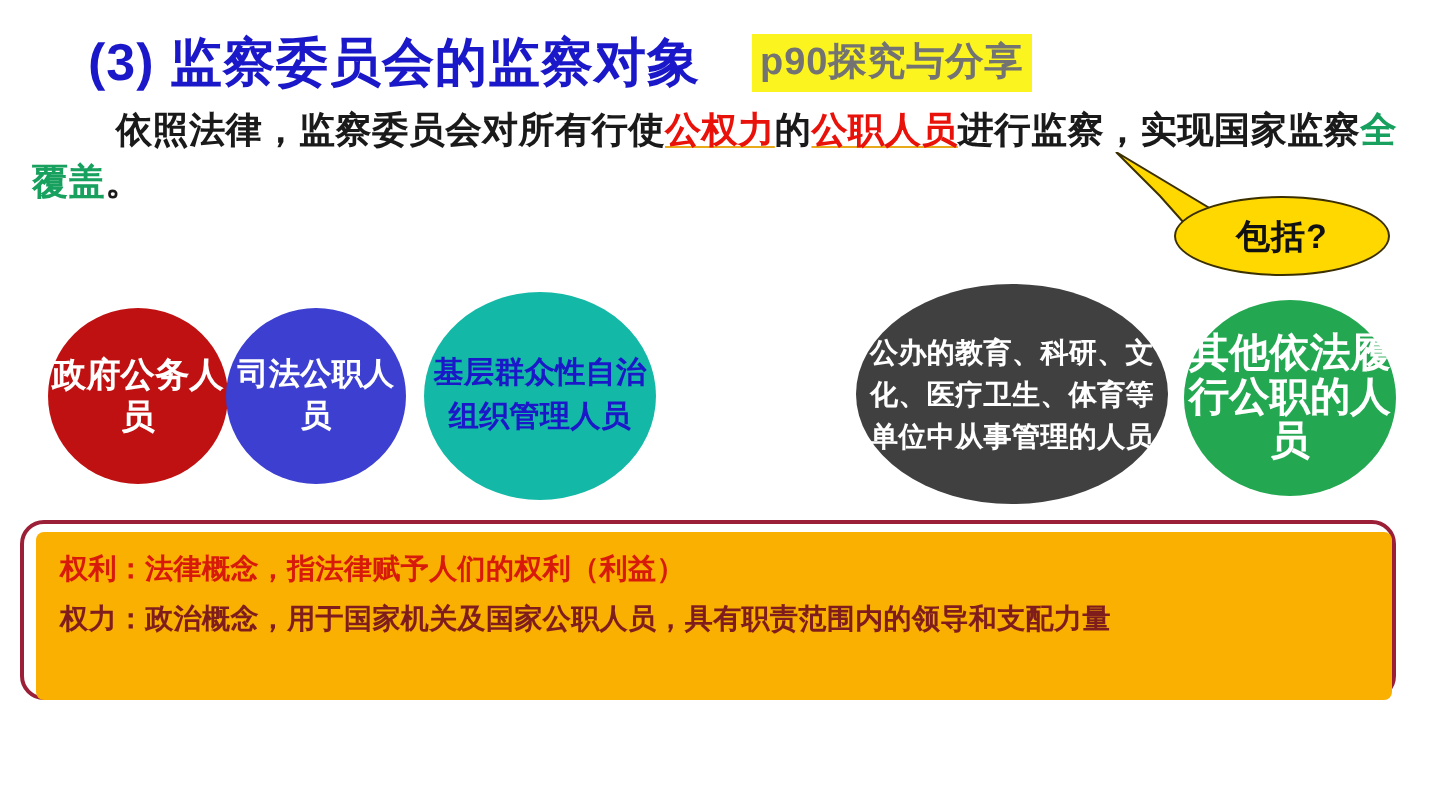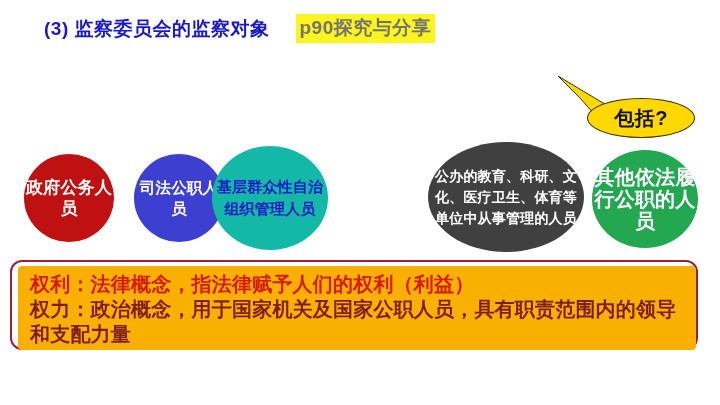--- a/index.html
+++ b/index.html
@@ -9,21 +9,21 @@
     position:relative;
   }
   .slide{position:absolute;inset:0;}
 
   
   .title-row{
     position:absolute;left:44px;top:14px;
     display:flex;align-items:center;gap:26px;white-space:nowrap;
   }
   .title-main{
-    font-size:19px;font-weight:bold;color:#1a18c8;letter-spacing:0.5px;
+    font-size:26px;font-weight:bold;color:#1a18c8;letter-spacing:0.5px;
   }
   .title-hl{
     font-size:19px;font-weight:bold;color:#737373;
     background:#fbf41e;padding:1px 4px 2px 4px;letter-spacing:0.5px;
   }
 
   
   .para{
     position:absolute;left:16px;top:52px;width:690px;
     font-size:18px;font-weight:bold;color:#1a1a1a;line-height:26px;
@@ -37,38 +37,38 @@
   .callout-tail{
     position:absolute;left:556px;top:76px;width:70px;height:40px;
     pointer-events:none;
   }
   .callout{
     position:absolute;left:587px;top:98px;width:106px;height:38px;
     background:#ffd800;border:1.5px solid #3c3000;border-radius:50%/50%;
     display:flex;align-items:center;justify-content:center;
   }
   .callout span{
-    font-size:20px;font-weight:bold;color:#111;letter-spacing:0.5px;
+    font-size:17px;font-weight:bold;color:#111;letter-spacing:0.5px;
   }
 
   
   .ovals{
     position:absolute;left:0;top:140px;width:720px;height:112px;
   }
   .oval{
     position:absolute;border-radius:50%;
     display:flex;align-items:center;justify-content:center;
     text-align:center;box-sizing:border-box;
   }
   .oval span{
     display:block;font-weight:bold;letter-spacing:0.2px;
   }
   .ov-1{left:24px;top:14px;width:90px;height:88px;background:#bf1111;}
   .ov-1 span{color:#ffffff;font-size:17px;line-height:21px;}
-  .ov-2{left:134px;top:14px;width:90px;height:88px;background:#3c3fd0;justify-content:flex-end;}
+  .ov-2{left:113px;top:14px;width:90px;height:88px;background:#3c3fd0;justify-content:flex-end;}
   .ov-2 span{color:#ffffff;font-size:15.5px;line-height:21px;}
   .ov-3{left:212px;top:6px;width:116px;height:104px;background:#14b8a6;}
   .ov-3 span{color:#1a18c8;font-size:15px;line-height:22px;}
   .ov-4{left:336px;top:10px;width:86px;height:96px;background:#e2670f;}
   .ov-4 span{color:#ffffff;font-size:15.5px;line-height:22px;}
   .ov-5{left:428px;top:2px;width:156px;height:110px;background:#404040;}
   .ov-5 span{color:#ffffff;font-size:14px;line-height:21px;}
   .ov-6{left:592px;top:10px;width:106px;height:98px;background:#23a750;}
   .ov-6 span{color:#ffffff;font-size:20px;line-height:22px;}
 
@@ -76,35 +76,38 @@
   .defbox-outline{
     position:absolute;left:10px;top:260px;width:688px;height:90px;
     border:2px solid #9c1f38;border-radius:12px;box-sizing:border-box;
   }
   .defbox{
     position:absolute;left:18px;top:266px;width:678px;height:84px;
     background:#f9b000;border-radius:4px;box-sizing:border-box;
     padding:6px 10px 0 12px;
   }
   .def-line{
-    font-size:20px;font-weight:bold;line-height:25px;letter-spacing:0.2px;
+    font-size:14px;font-weight:bold;line-height:25px;letter-spacing:0.2px;
   }
   .def-red{color:#d81a0b;}
   .def-teal{color:#7f1d1d;}
 </style>
 </head>
 <body>
 
 <div class="slide">
 
   <div class="title-row">
     <div class="title-main">(3) 监察委员会的监察对象</div>
     <div class="title-hl">p90探究与分享</div>
   </div>
 
+  <div class="para">
+    <span class="indent"></span><span>依照法律，监察委员会对所有行使</span><span class="em-red">公权力</span><span>的</span><span class="em-red">公职人员</span><span>进行监察，实现国家监察</span><span class="em-green">全覆盖</span><span>。</span>
+  </div>
 
   <svg class="callout-tail" viewBox="0 0 70 40">
     <polygon points="2,0 62,36 40,40 24,22" fill="#ffd800" stroke="#3c3000" stroke-width="1"></polygon>
   </svg>
   <div class="callout">
     <span>包括?</span>
   </div>
 
   <div class="ovals">
     <div class="oval ov-1">

